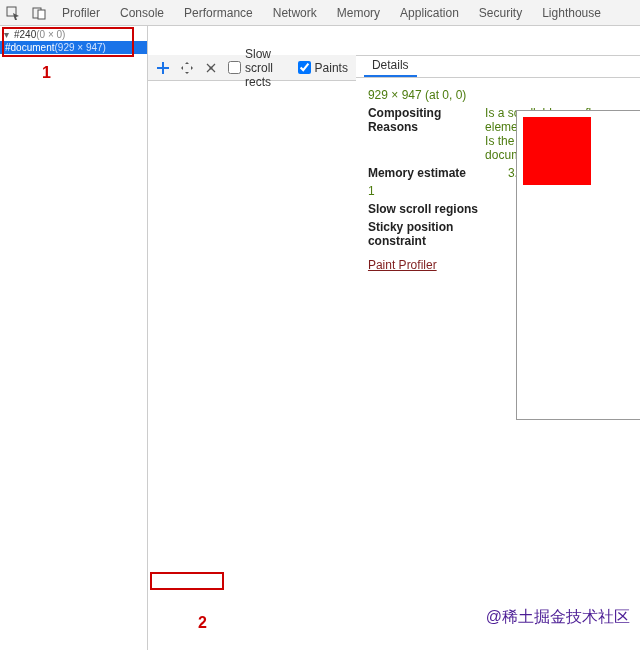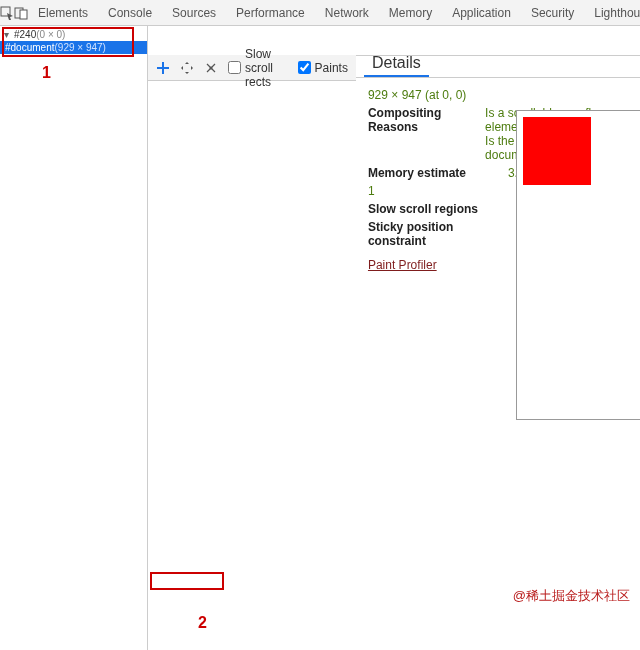--- a/index.html
+++ b/index.html
@@ -26,51 +26,50 @@
 .tool-btn.blue { color: #1a73e8; }
 .chk { display: flex; align-items: center; gap: 4px; font-size: 12px; color: #333; }
 .chk input { margin: 0; }
 
 .canvas-area { flex: 1; background: #fff; position: relative; }
 .layer-viewport { position: absolute; left: 160px; top: 55px; width: 270px; height: 310px; border: 1px solid #999; background: #fff; }
 .red-box { position: absolute; left: 6px; top: 6px; width: 68px; height: 68px; background: #f00; }
 
 .details { border-top: 1px solid #ccc; background: #fff; }
 .details-tabs { display: flex; border-bottom: 1px solid #ccc; height: 22px; align-items: flex-end; padding-left: 8px; }
-.details-tab { padding: 3px 8px; font-size: 16px; color: #555; }
+.details-tab { padding: 3px 8px; font-size: 12px; color: #555; }
 .details-tab.active { border-bottom: 2px solid #1a73e8; color: #333; }
 .details-body { padding: 8px 12px; font-size: 12px; }
 .drow { display: flex; padding: 2px 0; }
 .dlabel { width: 140px; font-weight: bold; color: #222; }
 .dval { color: #4d7c0f; }
 .link { color: #7f1d1d; text-decoration: underline; cursor: pointer; }
 
 .annot { position: absolute; border: 2px solid #c00; pointer-events: none; }
 .annot-label { position: absolute; color: #c00; font-weight: bold; font-size: 16px; pointer-events: none; }
-.watermark { position: absolute; right: 10px; bottom: 45px; color: #b91c1c; font-size: 13px; pointer-events: none; }
+.watermark { position: absolute; right: 10px; bottom: 22px; color: #4c1d95; font-size: 16px; pointer-events: none; }
 </style>
 </head>
 <body>
 
 <div class="tabs">
   <div class="tab-icon">
     <svg width="14" height="14" viewBox="0 0 14 14">
         <rect x="1" y="1" width="9" height="9" fill="none" stroke="#555" stroke-width="1"></rect>
         <path d="M7 7 L13 10 L10 11 L11 14 L9 14 L8 11 Z" fill="#555"></path>
       </svg>
   </div>
   <div class="tab-icon">
     <svg width="14" height="14" viewBox="0 0 14 14">
         <rect x="1" y="2" width="8" height="10" fill="none" stroke="#555"></rect>
         <rect x="6" y="4" width="7" height="9" fill="#fff" stroke="#555"></rect>
       </svg>
   </div>
-  <div class="tab">Elements</div>
+  <div class="tab">Profiler</div>
   <div class="tab">Console</div>
-  <div class="tab">Sources</div>
   <div class="tab">Performance</div>
   <div class="tab">Network</div>
   <div class="tab">Memory</div>
   <div class="tab">Application</div>
   <div class="tab">Security</div>
   <div class="tab">Lighthouse</div>
 
 </div>
 
 <div class="main">

